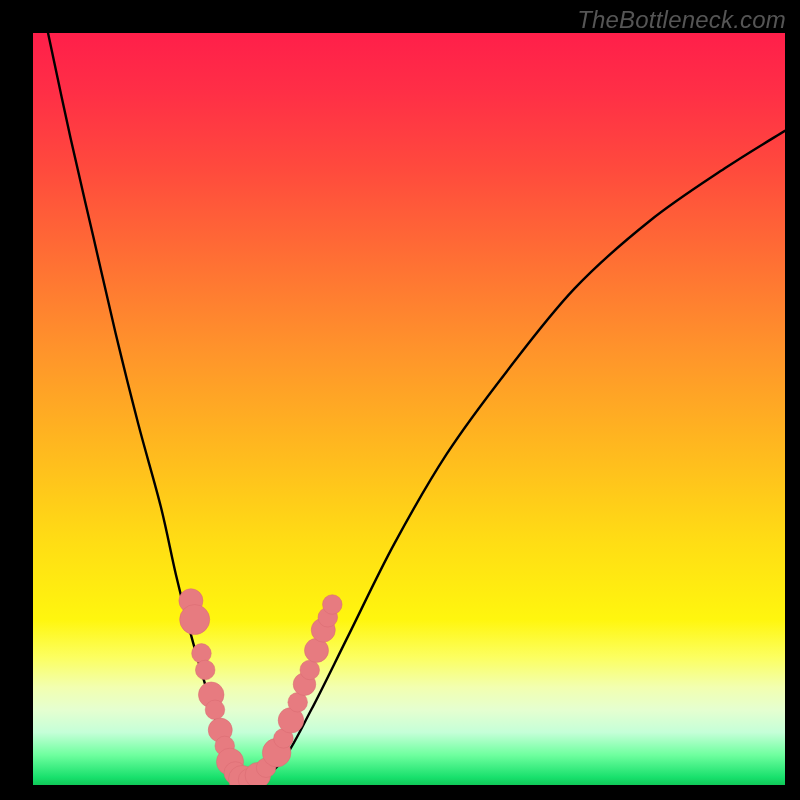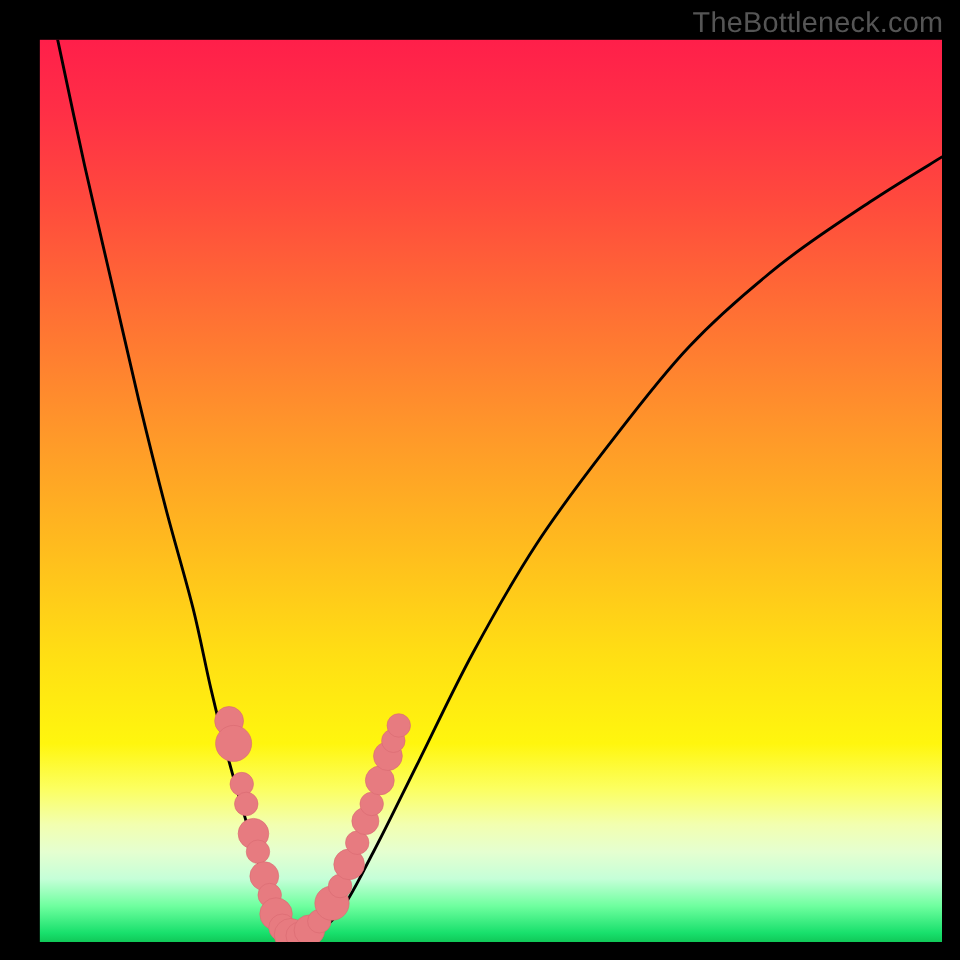--- a/index.html
+++ b/index.html
@@ -11,20 +11,21 @@
     background: #000;
     font-family: Arial, Helvetica, sans-serif;
   }
   .frame {
     position: absolute;
     left: 0;
     top: 0;
     width: 800px;
     height: 800px;
     background: #000;
+    font-style: italic;
   }
   .plot-area {
     position: absolute;
     left: 33px;
     top: 33px;
     width: 752px;
     height: 752px;
     overflow: hidden;
   }
   .gradient-bg {

